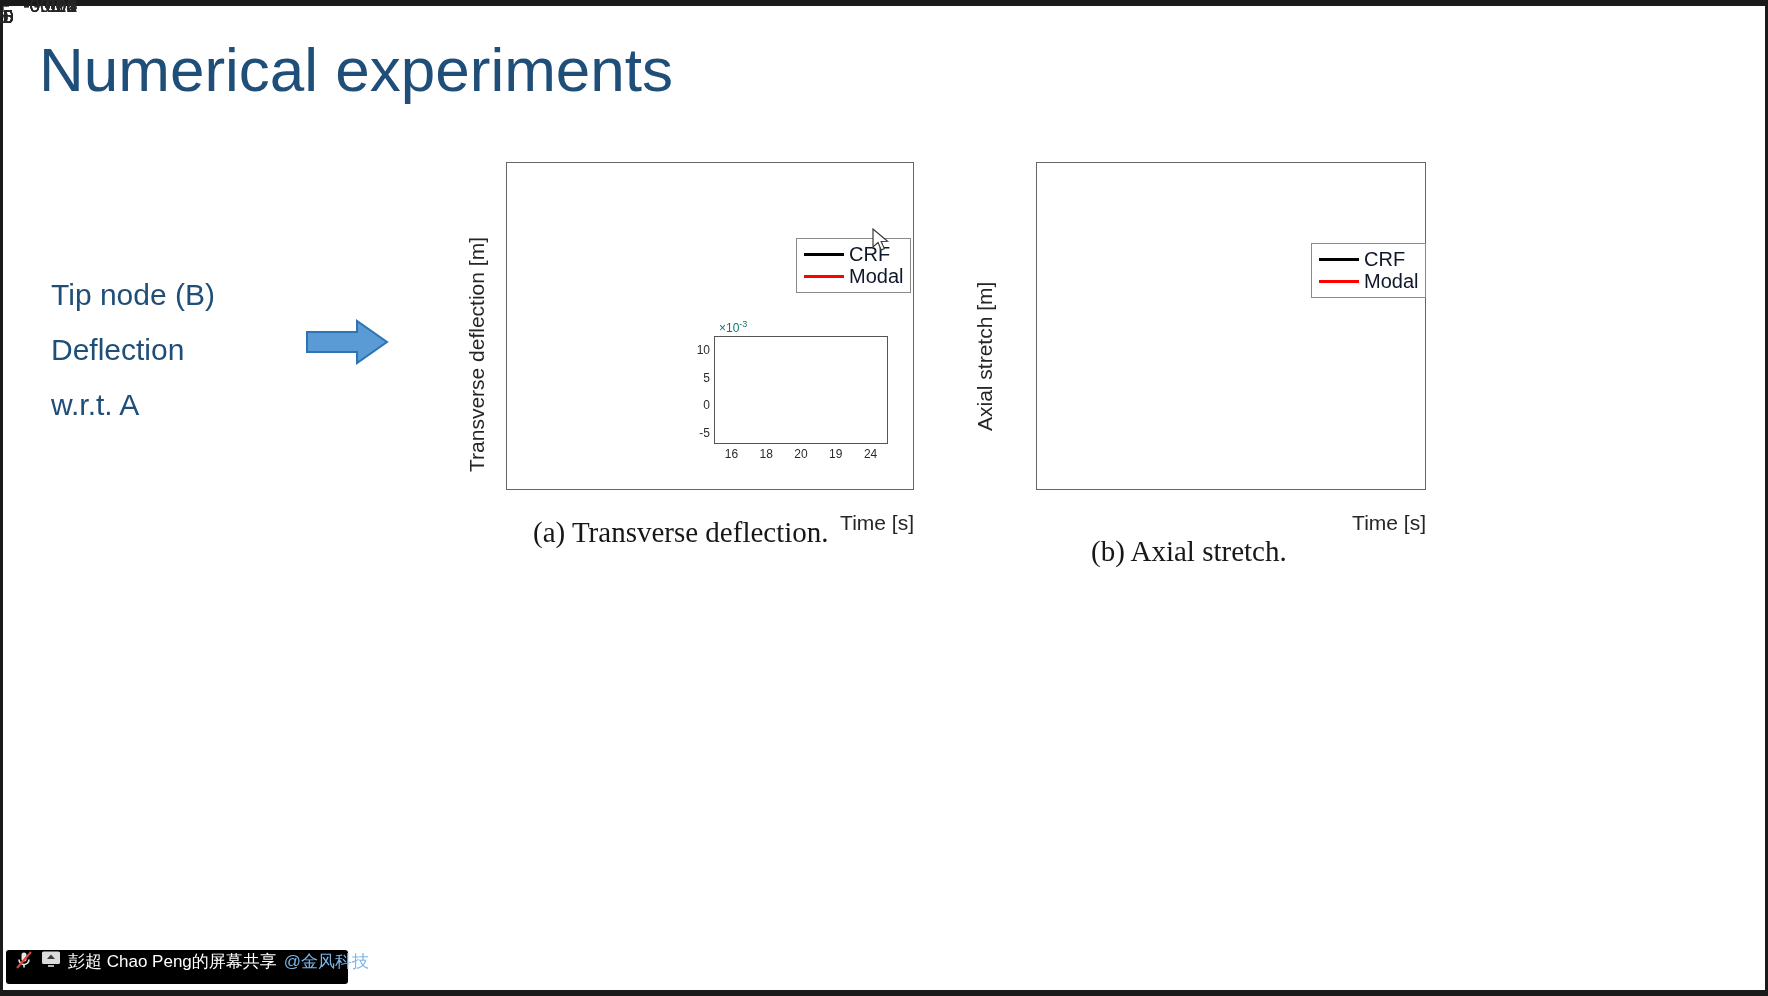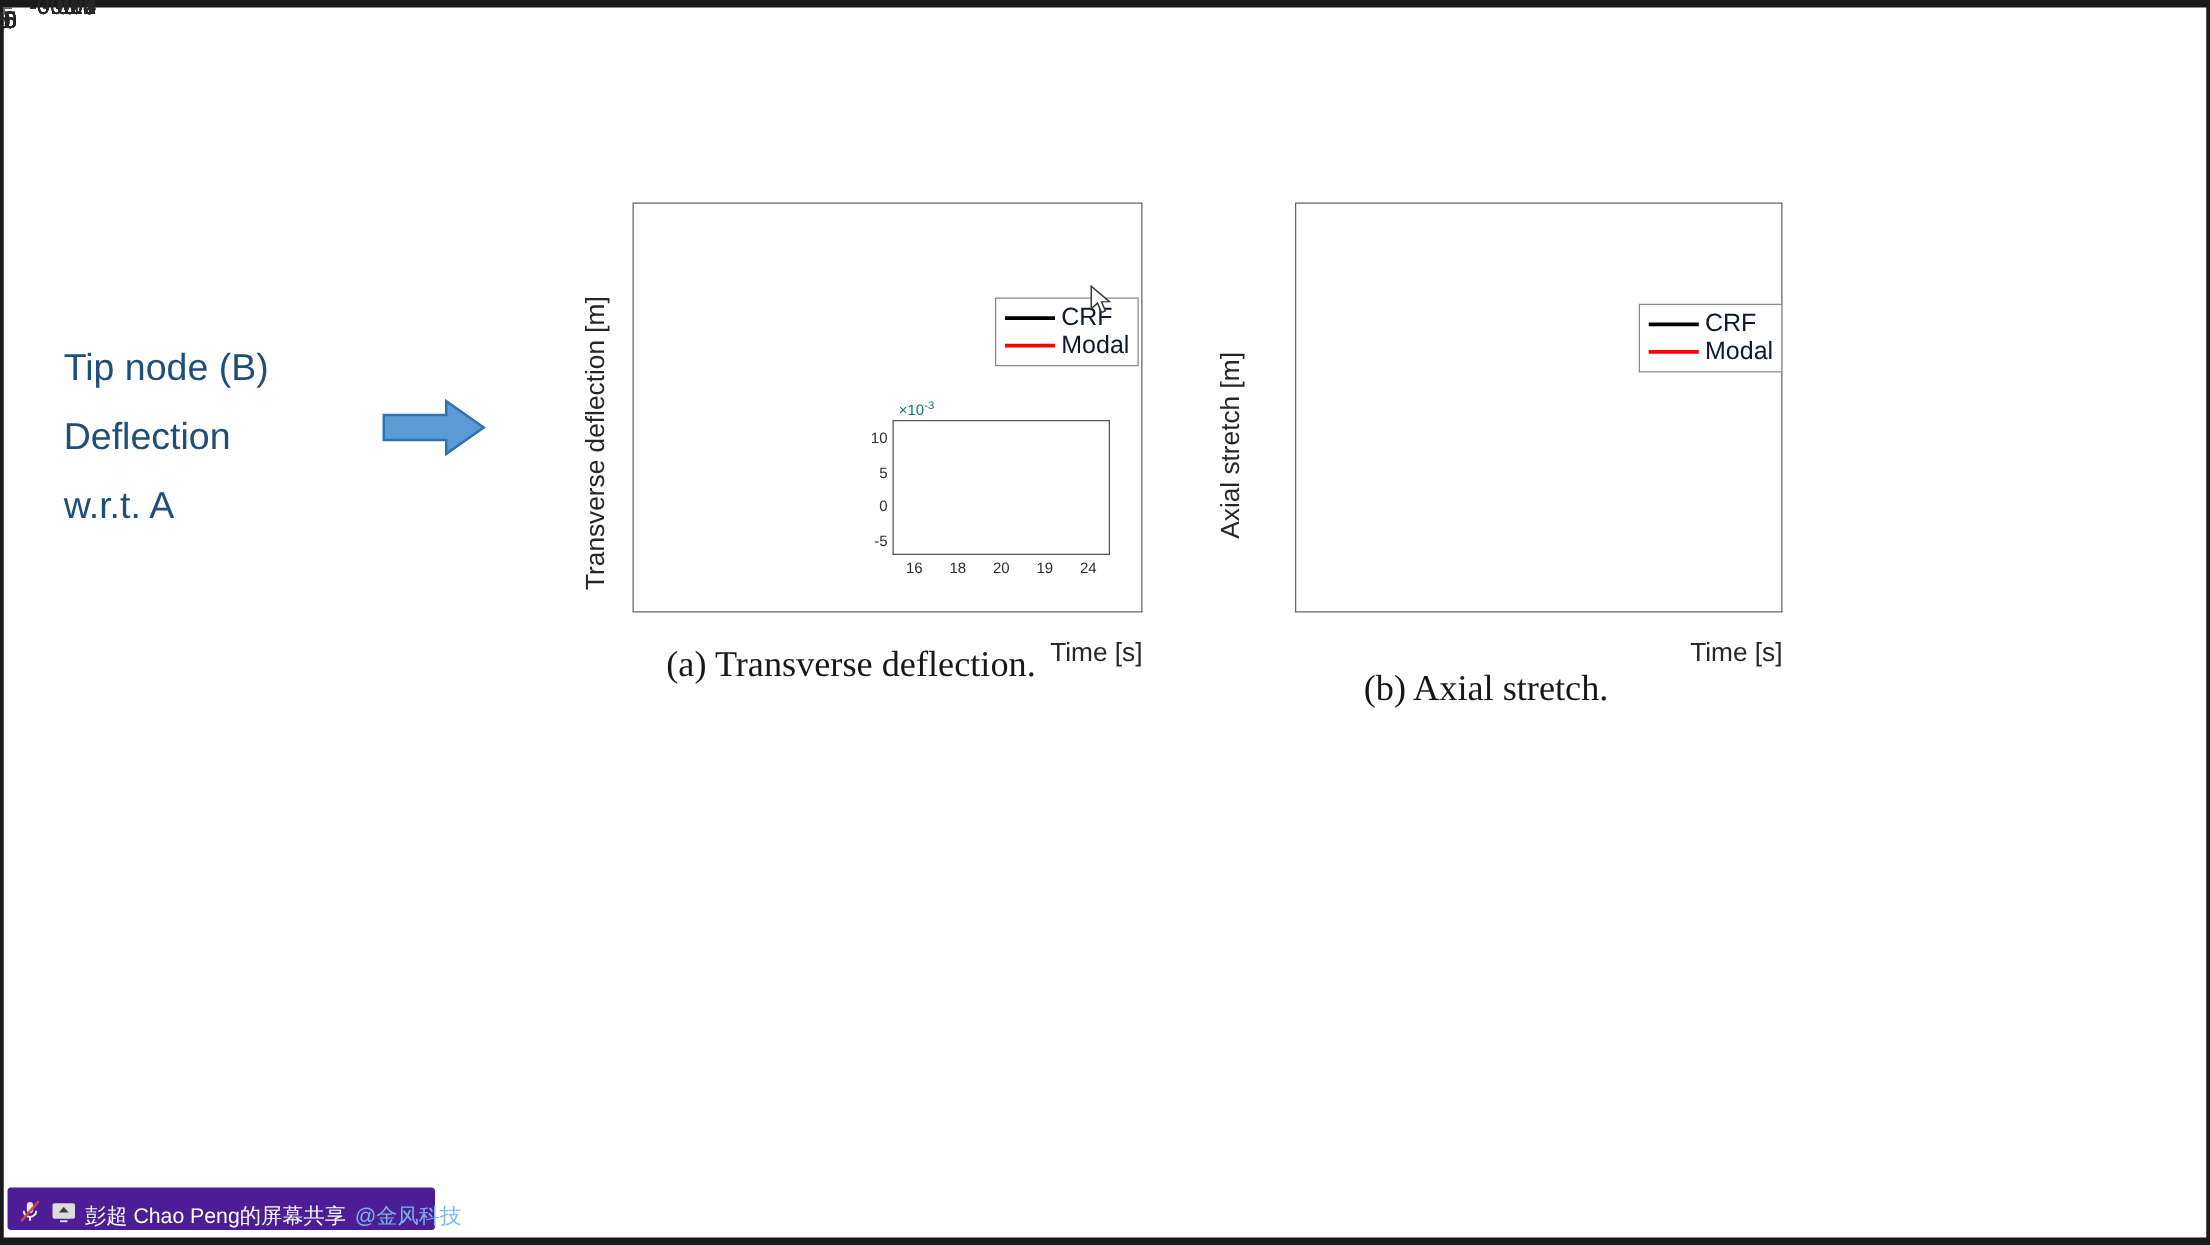--- a/index.html
+++ b/index.html
@@ -149,39 +149,40 @@
   #capB { left: 1088px; top: 529px; }
 
   
   .cursor { position: absolute; left: 869px; top: 222px; width: 20px; height: 26px; }
 
   
   #taskbar {
     position: absolute;
     left: 3px; bottom: 6px;
     height: 34px; width: 342px;
-    background: #4c1d95;
+    background: #000000;
     border-radius: 3px;
-    display: flex; align-items: flex-end;
+    display: flex; align-items: flex-start;
     padding: 0 8px;
     gap: 7px;
   }
   #taskbar .tb-text {
     color: #ffffff; font-size: 17px; white-space: nowrap;
     font-family: "Liberation Sans", sans-serif;
   }
   #taskbar .tb-blue {
     color: #7ab6e8; font-size: 17px; white-space: nowrap;
   }
 </style>
 </head>
 <body>
 
 <div id="slide">
 
+  <div class="title">Numerical experiments</div>
 
   <div class="bullet b1">Tip node (B)</div>
   <div class="bullet b2">Deflection</div>
   <div class="bullet b3">w.r.t. A</div>
 
   <div class="arrow-shape">
     <svg width="84" height="48" viewBox="0 0 84 48">
       <polygon points="2,14 52,14 52,3 82,24 52,45 52,34 2,34" fill="#5b9bd5" stroke="#2e74b5" stroke-width="2"></polygon>
     </svg>
   </div>

